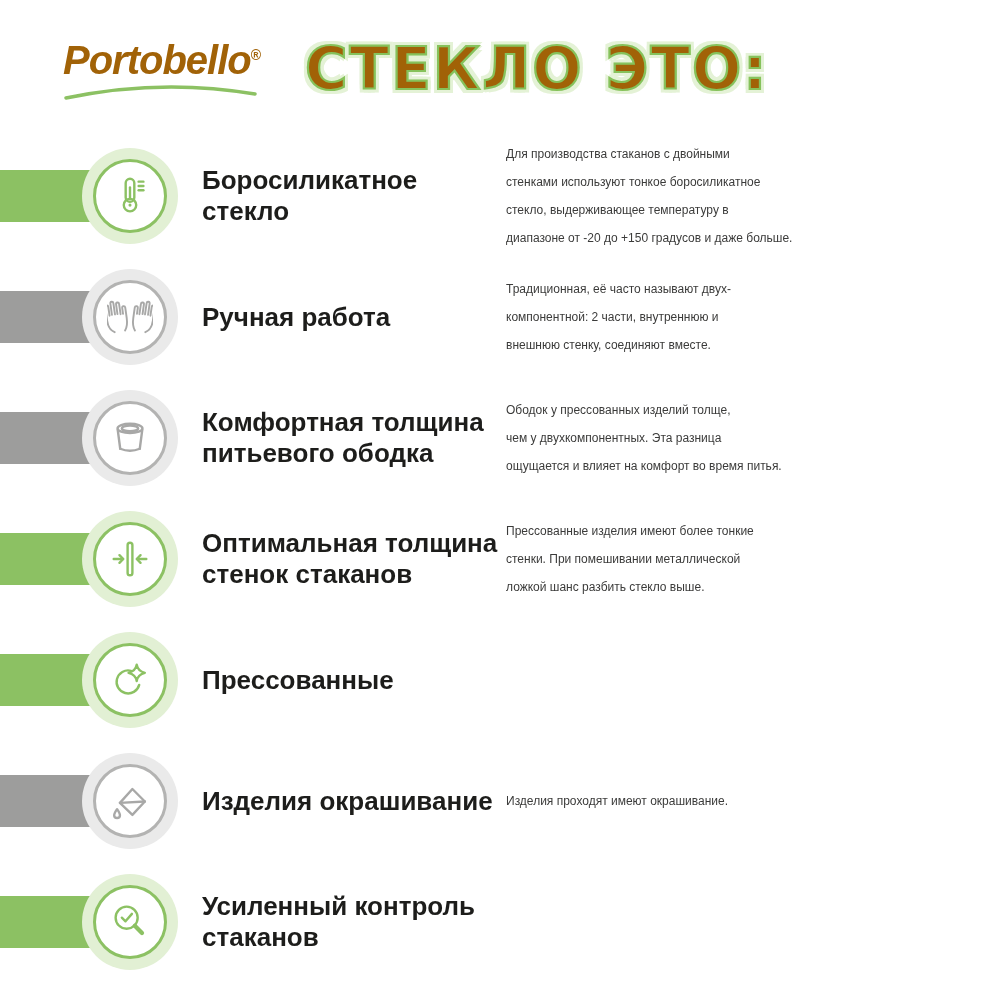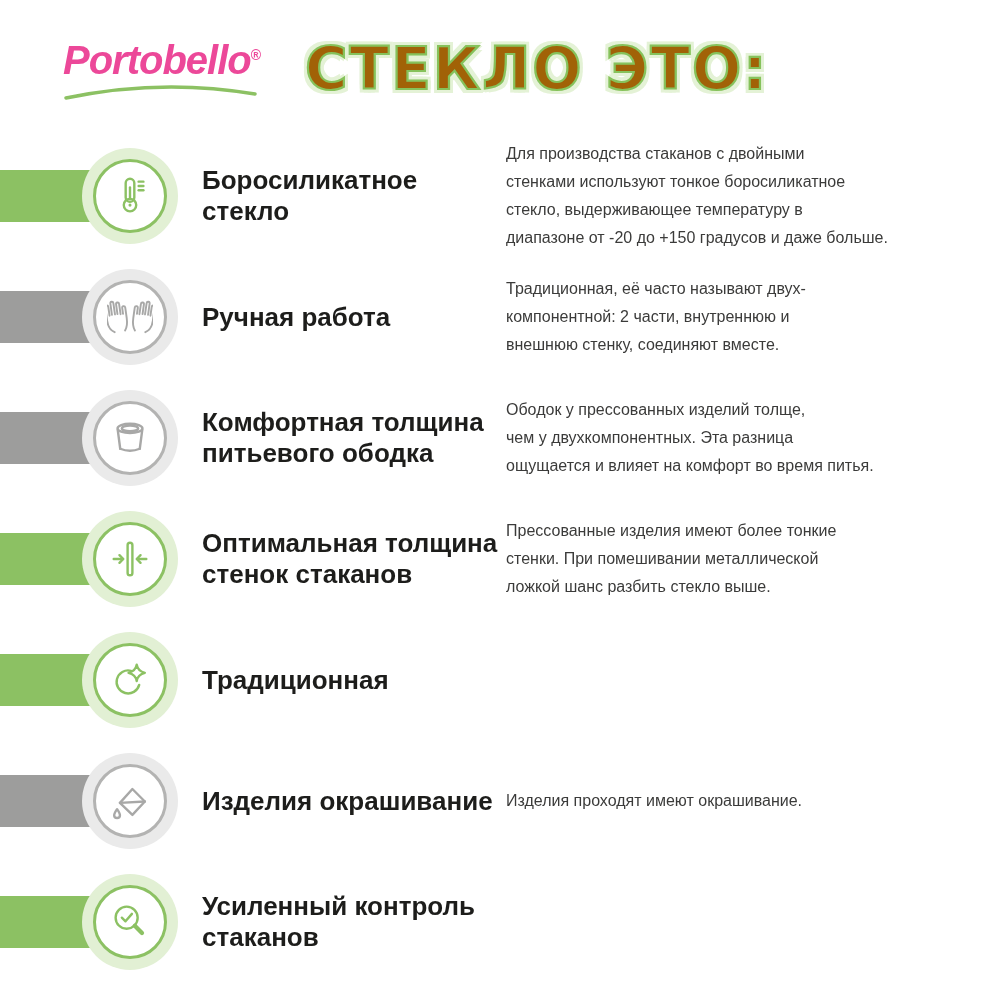--- a/index.html
+++ b/index.html
@@ -3,21 +3,21 @@
 <meta charset="utf-8">
 <style>
   * { margin:0; padding:0; box-sizing:border-box; }
   body { background:#ffffff; font-family:"Liberation Sans", sans-serif; }
   .page { position:relative; width:1000px; height:1000px; background:#fff; overflow:hidden; }
 
   
   .header { position:absolute; top:38px; left:63px; display:flex; align-items:flex-start; }
   .logo { width:200px; }
   .logo-text { font-family:"Liberation Sans", sans-serif; font-style:italic; font-weight:bold;
-               font-size:40px; color:#ec4899; letter-spacing:-1px; white-space:nowrap; }
+               font-size:40px; color:#a16207; letter-spacing:-1px; white-space:nowrap; }
   .logo-reg { font-size:14px; vertical-align:super; font-style:normal; }
   .logo-swoosh { display:block; margin-top:2px; }
   .hero-title { margin-left:42px; margin-top:2px;
                 font-family:"DejaVu Sans", sans-serif; font-weight:800; font-size:58px;
                 letter-spacing:2px; line-height:1; color:#a16207;
                 -webkit-text-stroke:2.2px #86c25b;
                 text-shadow:
                   -4px -4px 0 #e4f2d6, 4px -4px 0 #e4f2d6, -4px 4px 0 #e4f2d6, 4px 4px 0 #e4f2d6,
                   0 -4px 0 #e4f2d6, 0 4px 0 #e4f2d6, -4px 0 0 #e4f2d6, 4px 0 0 #e4f2d6;
                 white-space:nowrap; }
@@ -33,21 +33,21 @@
   .green-halo { background:#e2f0d4; }
   .gray-halo  { background:#eaeaea; }
   .circle { width:74px; height:74px; border-radius:50%; background:#ffffff;
             display:flex; align-items:center; justify-content:center; }
   .green-ring { border:3.5px solid #8cc163; color:#8cc163; }
   .gray-ring  { border:3.5px solid #b3b3b2; color:#a8a8a7; }
   .row-title { position:absolute; left:178px; top:50%; transform:translateY(-50%);
                width:325px; font-size:26px; font-weight:bold; line-height:31px;
                color:#1d1d1b; white-space:pre-line;margin-left:24px; }
   .row-desc { position:absolute; left:506px; top:50%; transform:translateY(-50%);
-              width:486px; font-size:16px; line-height:28px; color:#3b3b3a; white-space:pre-line; }
+              width:486px; font-size:12px; line-height:28px; color:#3b3b3a; white-space:pre-line; }
   .row-desc .b { font-weight:normal;margin-top:40px; }
   svg { display:block; }
 </style>
 </head>
 <body>
 
 <div class="page">
 
   <div class="header">
     <div class="logo">
@@ -153,21 +153,21 @@
     <div class="row">
       <div class="bar green-bg"></div>
       <div class="halo green-halo">
         <div class="circle green-ring">
           <svg width="46" height="46" viewBox="0 0 48 48" fill="none" stroke="currentColor" stroke-width="2.5" stroke-linecap="round" stroke-linejoin="round">
             <path d="M33.6 29.1 A12 12 0 1 1 25.1 14.4"></path>
             <path d="M31 8 Q32.2 14.8 39.5 16.5 Q32.2 18.2 31 25 Q29.8 18.2 22.5 16.5 Q29.8 14.8 31 8 Z"></path>
           </svg>
         </div>
       </div>
-      <div class="row-title">Традиционная</div>
+      <div class="row-title">Прессованные</div>
     </div>
 
     <div class="row">
       <div class="bar gray-bg"></div>
       <div class="halo gray-halo">
         <div class="circle gray-ring">
           <svg width="46" height="46" viewBox="0 0 48 48" fill="none" stroke="currentColor" stroke-width="2.5" stroke-linecap="round" stroke-linejoin="round">
             <path d="M13.5 26 L26.5 11.5 L39.5 24.5 L26.5 38.5 Z"></path>
             <path d="M13.5 26 L39.5 24.5"></path>
             <path d="M10.5 32.5 q-3 4.4 -3 6.3 a3 3 0 0 0 6 0 q0 -1.9 -3 -6.3 z"></path>

